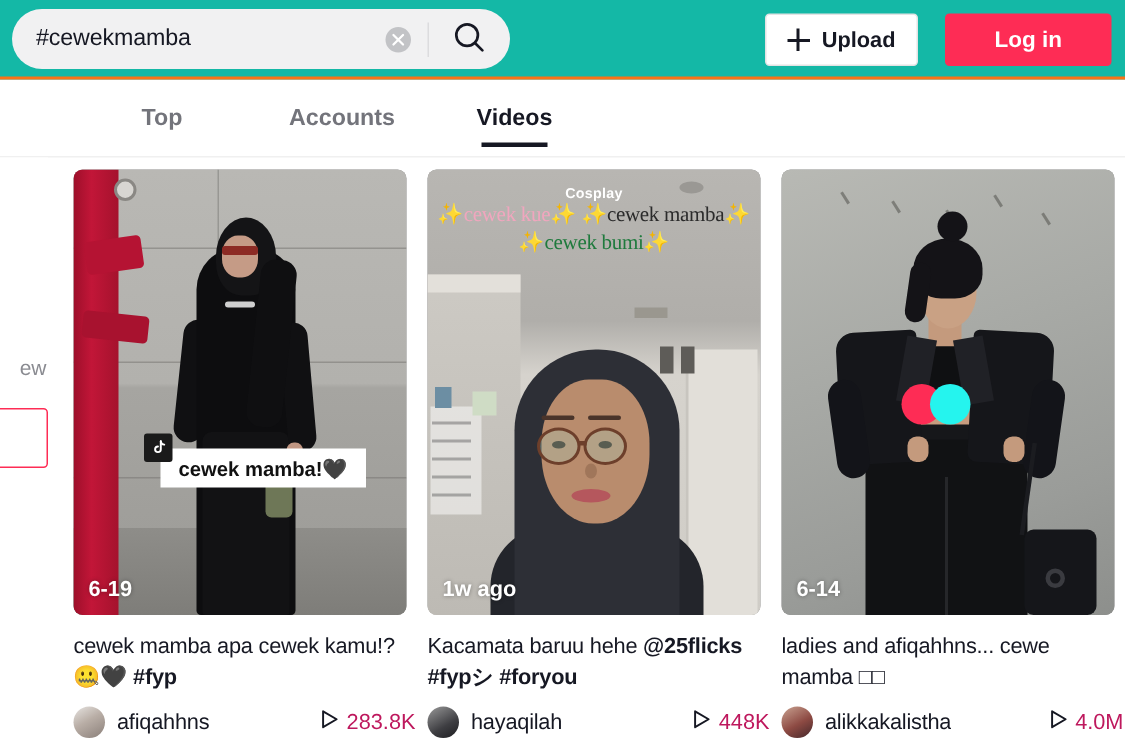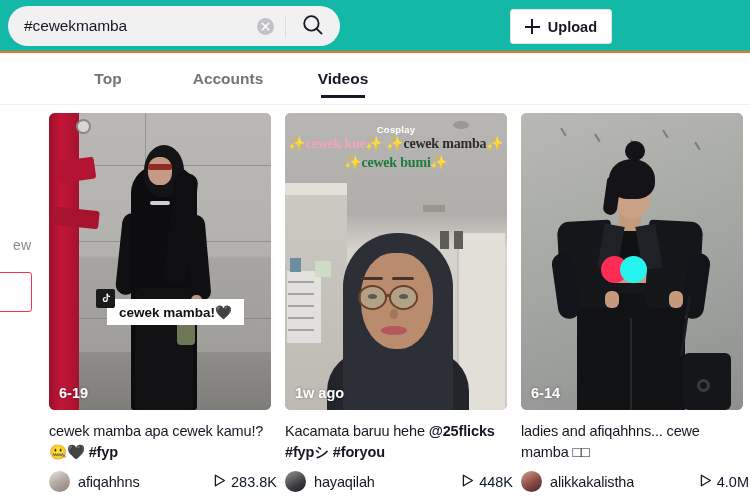--- a/index.html
+++ b/index.html
@@ -392,21 +392,21 @@
     text-align: center;
     z-index: 5;
     padding-top: 11px;
   }
   .t2-ov-title {
     font-size: 9.5px; color: #ffffff; font-weight: 600;
     letter-spacing: .2px;
   }
   .t2-ov-line {
     font-family: "Liberation Serif", serif;
-    font-size: 14px; font-weight: 700;
+    font-size: 14px; font-weight: 400;
     line-height: 1.35;
     white-space: nowrap;
     letter-spacing: -0.2px;
   }
   .kue { color: #f0a6be; }
   .mamba { color: #2b2b2b; }
   .bumi { color: #1f7a3d; }
 
   
   .t3-wall {
@@ -565,21 +565,21 @@
   .author {
     font-size: 14.5px; color: #161823;
     margin-left: 8px;
     cursor: pointer;
     letter-spacing: -0.15px;
     white-space: nowrap; overflow: hidden; text-overflow: ellipsis;
   }
   .views {
     margin-left: auto;
     display: flex; align-items: flex-end; gap: 5px;
-    font-size: 14.5px; color: #0f172a;
+    font-size: 14.5px; color: #be185d;
     white-space: nowrap;
     flex: 0 0 auto;
   }
 </style>
 </head>
 <body>
 
 <div class="header">
 
   <div class="search-wrap">
@@ -598,20 +598,21 @@
         </svg>
       </span>
     </button>
   </div>
 
   <button class="upload-btn">
     <span class="plus-ic"></span>
     <span>Upload</span>
   </button>
 
+  <button class="login-btn" style="background: rgb(254, 44, 85);">Log in</button>
 </div>
 
 <div class="tabs">
   <div class="tab tab-0">Top</div>
   <div class="tab tab-1">Accounts</div>
   <div class="tab tab-2 active">Videos</div>
 </div>
 <div class="tabs-rule"></div>
 
 <div class="sidebar-sliver">

